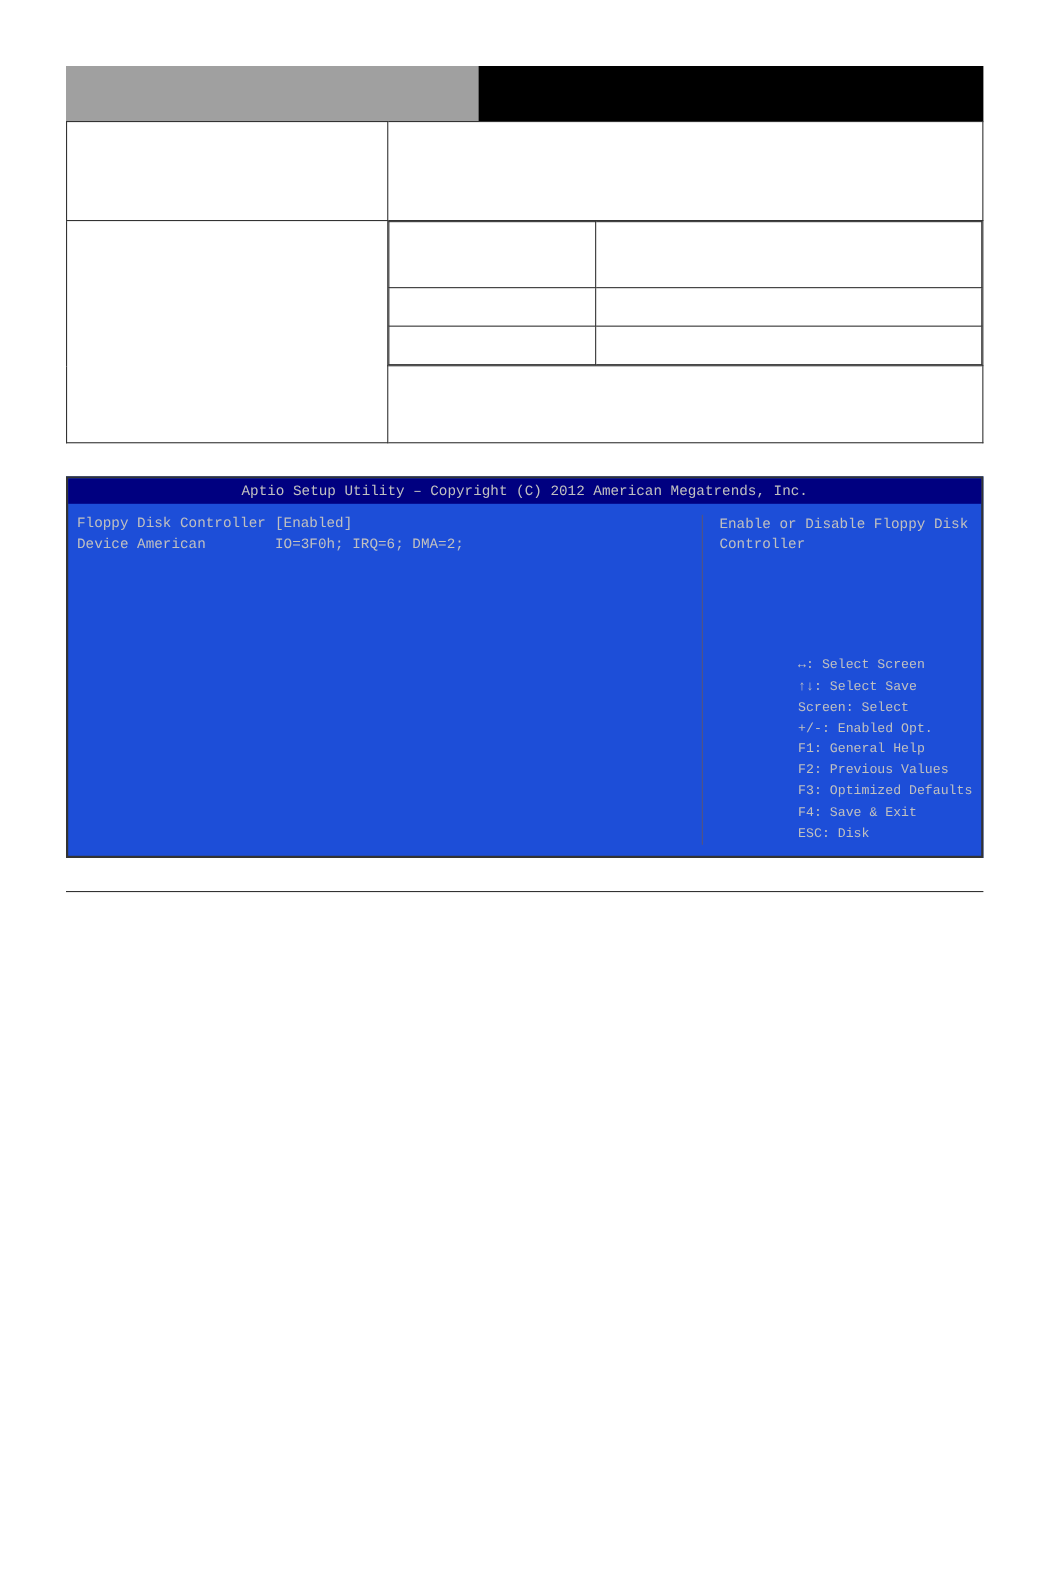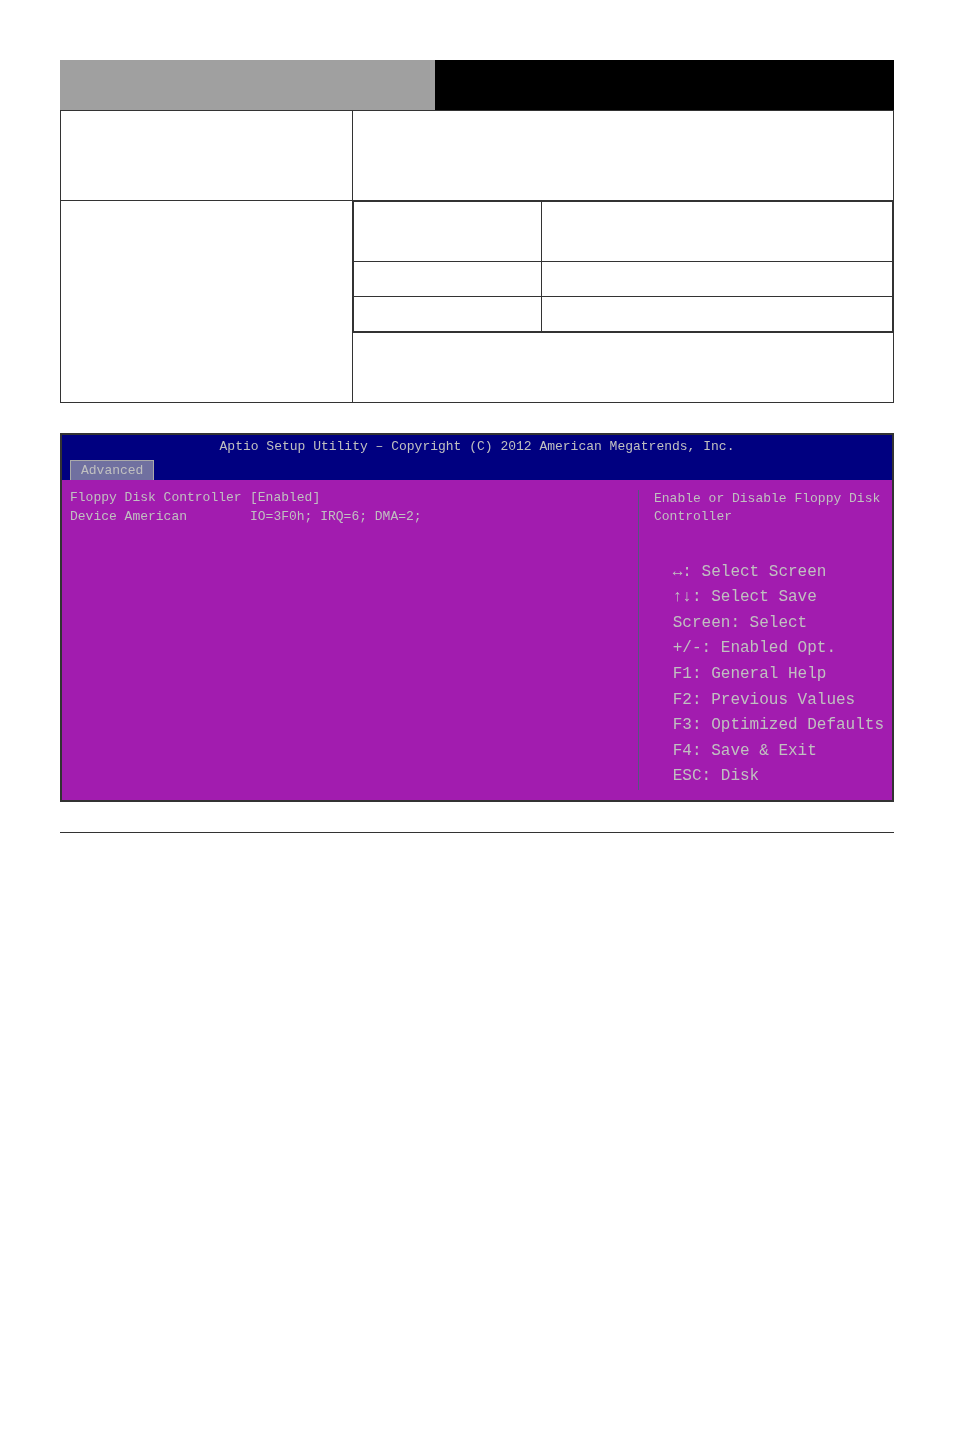--- a/index.html
+++ b/index.html
@@ -85,21 +85,21 @@
     .bottom-row td {
       height: 70px;
     }
 
     
     .bios-section {
       margin: 30px 60px 20px 60px;
     }
 
     .bios-screen {
-      background: #a21caf;
+      background: #1d4ed8;
       border: 2px solid #333;
       font-family: 'Courier New', Courier, monospace;
       font-size: 13px;
       color: #c0c0c0;
       position: relative;
     }
 
     .bios-title-bar {
       background: #000080;
       color: #c0c0c0;
@@ -178,21 +178,21 @@
       flex: 1;
     }
 
     .bios-help-divider {
       border-top: 1px solid #555580;
       margin: 10px 0;
     }
 
     .bios-keys {
       color: #c0c0c0;
-      font-size: 16px;
+      font-size: 12px;
       line-height: 1.6;
     }
 
     .bios-footer {
       background: #000080;
       color: #c0c0c0;
       text-align: center;
       padding: 4px 0;
       font-size: 13px;
     }
@@ -250,25 +250,20 @@
   </table>
 </div>
 
 <div class="bios-section">
   <div class="bios-screen">
 
     <div class="bios-title-bar">
       <span>Aptio Setup Utility – Copyright (C) 2012 American Megatrends, Inc.</span>
     </div>
 
-    <div class="bios-tab-bar">
-      <div class="bios-tab">
-        <span>Advanced</span>
-      </div>
-    </div>
 
     <div class="bios-body">
 
       <div class="bios-left">
 
         <div class="bios-item">
           <span class="bios-item-label">Floppy Disk Controller</span>
           <span class="bios-item-value">[Enabled]</span>
         </div>
         <div class="bios-item">

